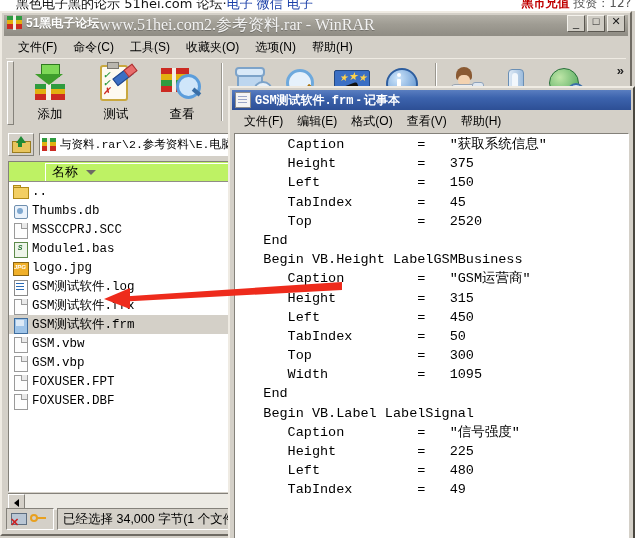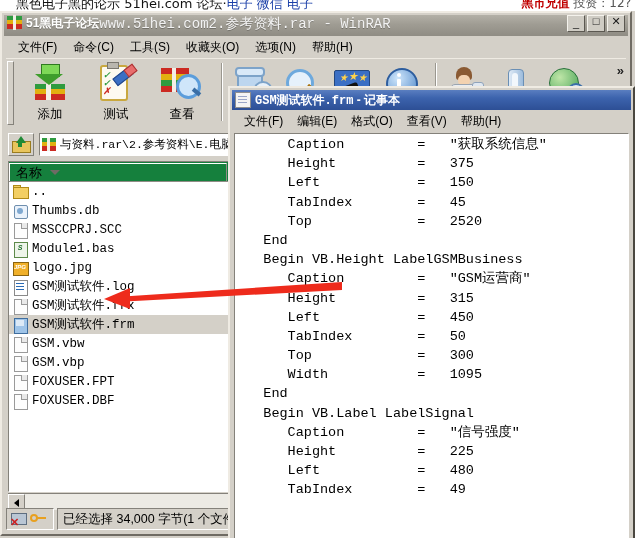--- a/index.html
+++ b/index.html
@@ -48,21 +48,21 @@
   .wr-ico .b1{left:0;top:1px;width:15px;height:4px;background:#2f9b3f;}
   .wr-ico .b2{left:0;top:5px;width:15px;height:4px;background:#e2b010;}
   .wr-ico .b3{left:0;top:9px;width:15px;height:5px;background:#cc2a22;}
   .wr-ico .v{left:6px;top:0;width:3px;height:15px;background:#f2efe6;}
   .wr-title-text{
     color:#ffffff;font-size:12px;font-weight:bold;white-space:nowrap;
     font-family:"Liberation Sans",sans-serif;letter-spacing:0px;
     text-shadow:0 1px 0 rgba(0,0,0,.25);
   }
   .wr-title-sub{
-    color:#f2f2f2;font-weight:normal;font-family:Liberation Mono, monospace;font-size:14px;
+    color:#f2f2f2;font-weight:normal;font-family:Liberation Serif, serif;font-size:16px;
   }
   .wr-btns{margin-left:auto;display:flex;gap:2px;margin-right:3px;}
   .wr-btn{
     width:16px;height:15px;background:#cfccc4;
     border-left:1px solid #f4f2ec;border-top:1px solid #f4f2ec;
     border-right:1px solid #5b5851;border-bottom:1px solid #5b5851;
     position:relative;
   }
   .wr-btn span{position:absolute;left:0;right:0;text-align:center;top:-1px;font-size:11px;color:#1a1a1a;font-family:"Liberation Sans",sans-serif;}
   .wr-btn.min span{top:1px;}
@@ -125,22 +125,23 @@
 
   
   .wr-listwrap{
     position:absolute;left:6px;top:148px;width:224px;bottom:42px;
     background:#fff;
     border-left:1px solid #84817a;border-top:1px solid #84817a;
     border-right:1px solid #fff;border-bottom:1px solid #fff;
     overflow:hidden;
   }
   .wr-colhdr{
-    height:19px;background:#15803d;display:flex;align-items:flex-end;
+    height:19px;background:#bef264;display:flex;align-items:center;
     border-bottom:1px solid #908d86;
+    padding-left:36px;
   }
   .wr-colhdr .ch{
     height:18px;display:flex;align-items:center;padding-left:6px;font-size:13px;color:#000;
     border-right:1px solid #908d86;border-top:1px solid #fff;border-left:1px solid #fff;
     box-sizing:border-box;
   }
   .wr-colhdr .ch.name{width:218px;}
   .sortcaret{margin-left:8px;width:0;height:0;border-left:5px solid transparent;border-right:5px solid transparent;border-top:5px solid #6e6b64;}
   .filelist{position:absolute;left:0;top:20px;right:0;bottom:0;background:#fff;overflow:hidden;}
   .frow{height:19px;display:flex;align-items:center;padding-left:4px;white-space:nowrap;}

